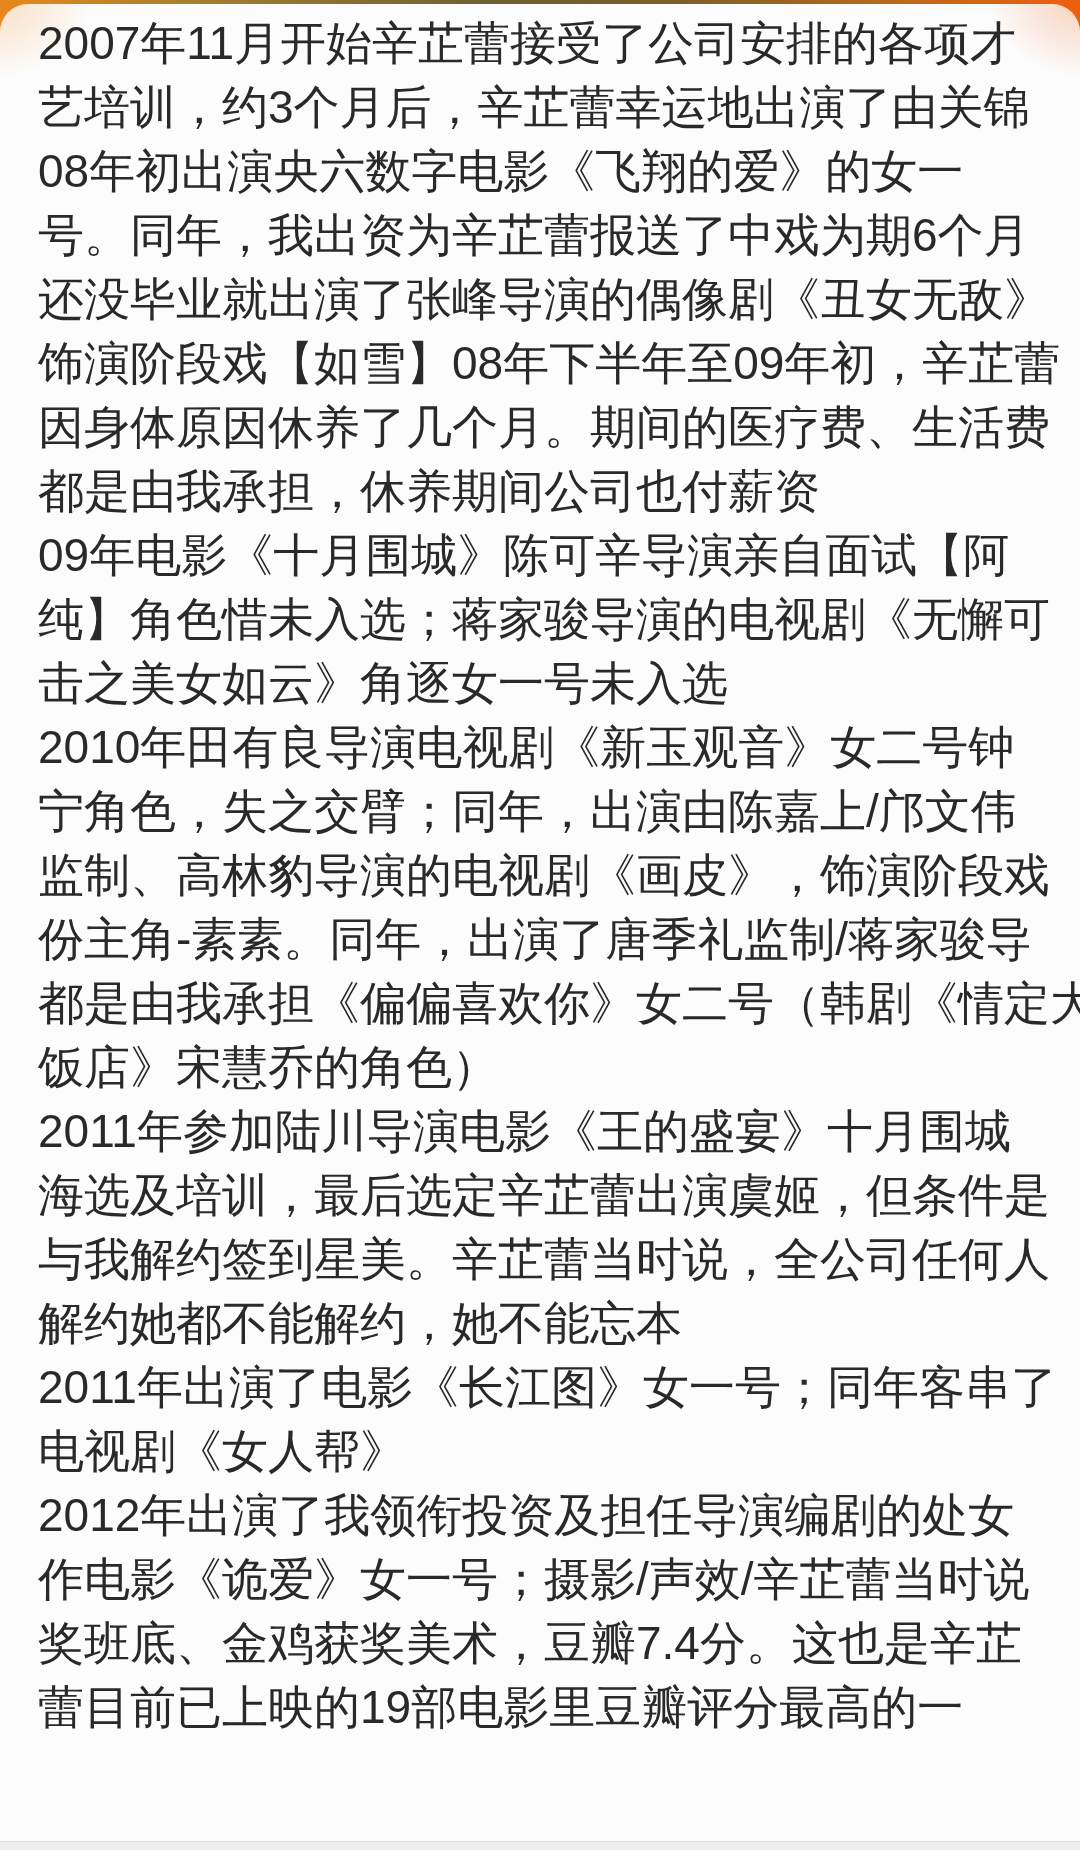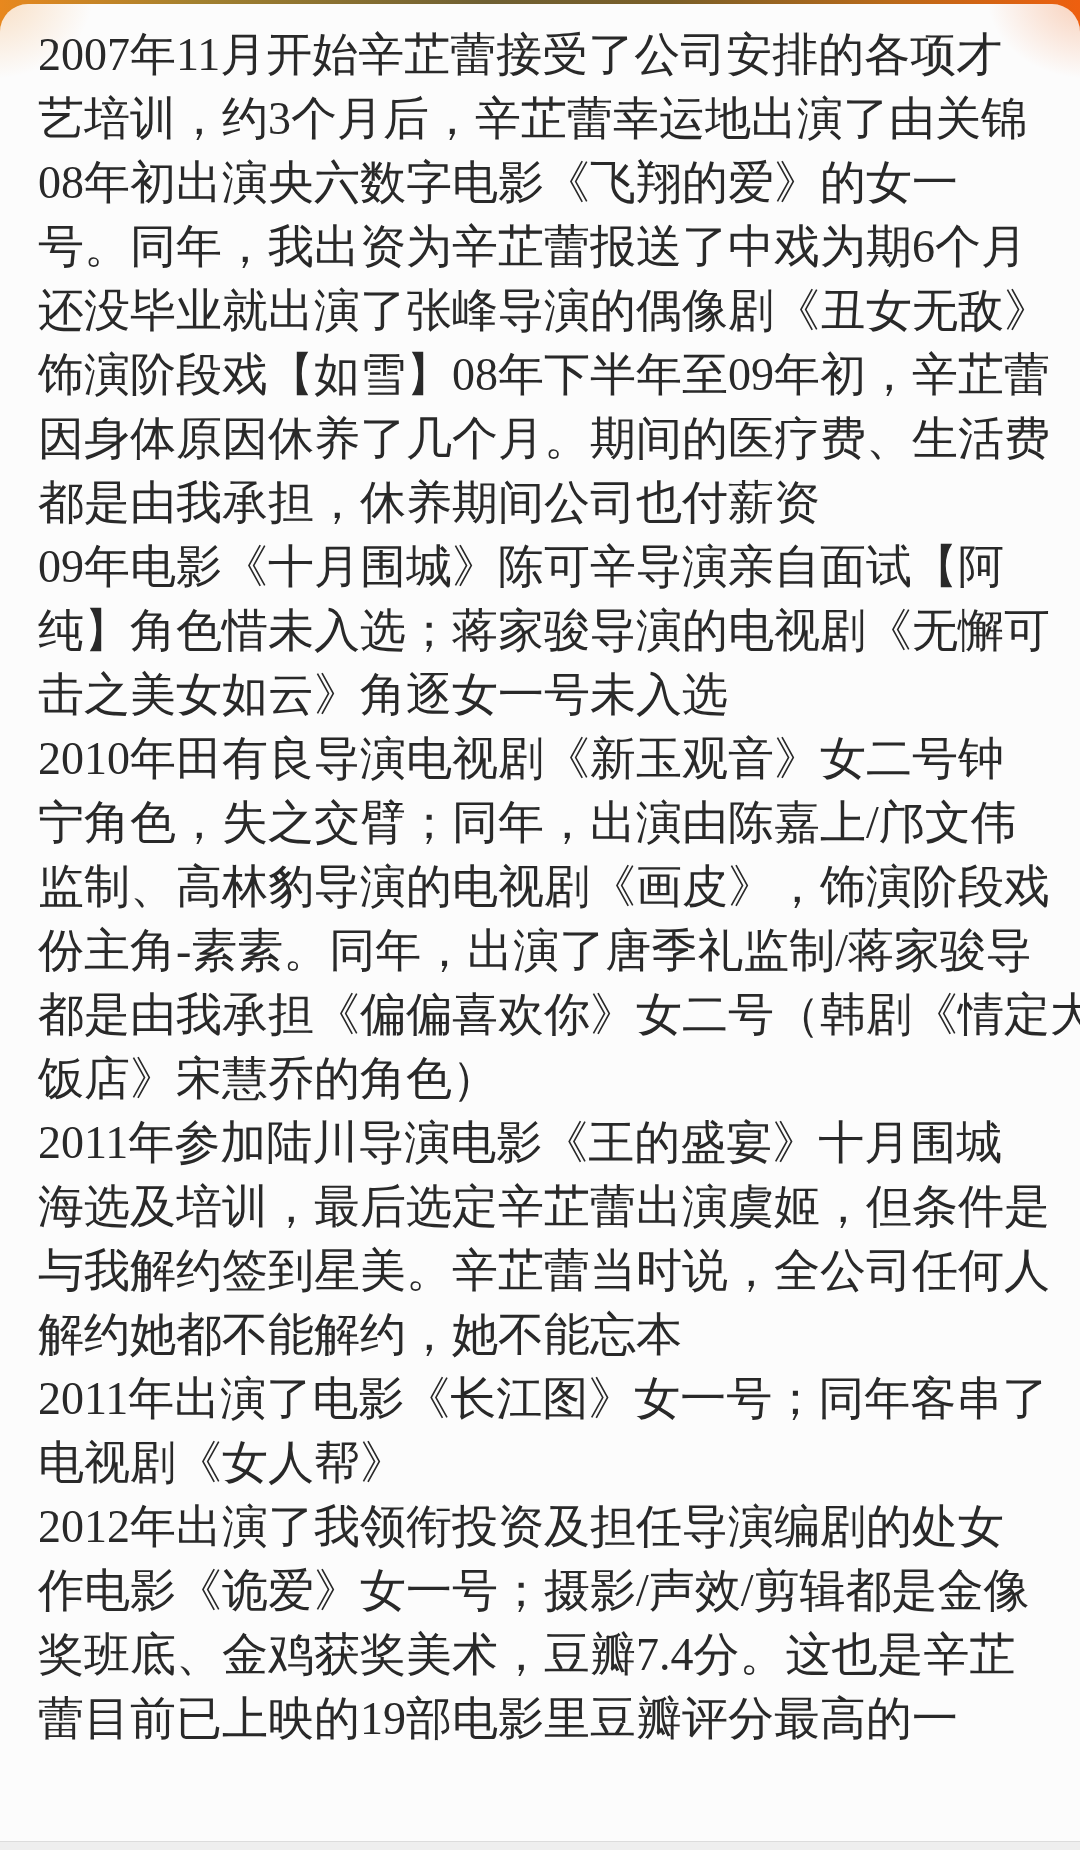--- a/index.html
+++ b/index.html
@@ -30,22 +30,21 @@
   }
   .content-card {
     position: absolute;
     top: 4px; left: 0;
     width: 1080px;
     height: 1838px;
     background: var(--card-bg);
     border-radius: 28px 28px 0 0;
     overflow: hidden;
     box-sizing: border-box;
-    padding: 19px 24px 0 38px;
-    font-family: Liberation Serif, serif;
+    padding: 7px 24px 0 38px;
   }
   
   .corner-glow {
     position: absolute;
     width: 110px; height: 90px;
     pointer-events: none;
   }
   .corner-glow.left {
     top: -8px; left: -8px;
     background: radial-gradient(ellipse at top left, rgba(238,140,40,0.28), rgba(238,140,40,0) 65%);
@@ -103,20 +102,20 @@
         <div class="line">份主角-素素。同年，出演了唐季礼监制/蒋家骏导</div>
         <div class="line">都是由我承担《偏偏喜欢你》女二号（韩剧《情定大</div>
         <div class="line">饭店》宋慧乔的角色）</div>
         <div class="line">2011年参加陆川导演电影《王的盛宴》十月围城</div>
         <div class="line">海选及培训，最后选定辛芷蕾出演虞姬，但条件是</div>
         <div class="line">与我解约签到星美。辛芷蕾当时说，全公司任何人</div>
         <div class="line">解约她都不能解约，她不能忘本</div>
         <div class="line">2011年出演了电影《长江图》女一号；同年客串了</div>
         <div class="line">电视剧《女人帮》</div>
         <div class="line">2012年出演了我领衔投资及担任导演编剧的处女</div>
-        <div class="line">作电影《诡爱》女一号；摄影/声效/剪辑都是金像</div>
+        <div class="line">作电影《诡爱》女一号；摄影/声效/辛芷蕾当时说</div>
         <div class="line">奖班底、金鸡获奖美术，豆瓣7.4分。这也是辛芷</div>
         <div class="line">蕾目前已上映的19部电影里豆瓣评分最高的一</div>
       </div>
   </div>
 
   <div class="bottom-bar"></div>
 </div>
 
 </body></html>

